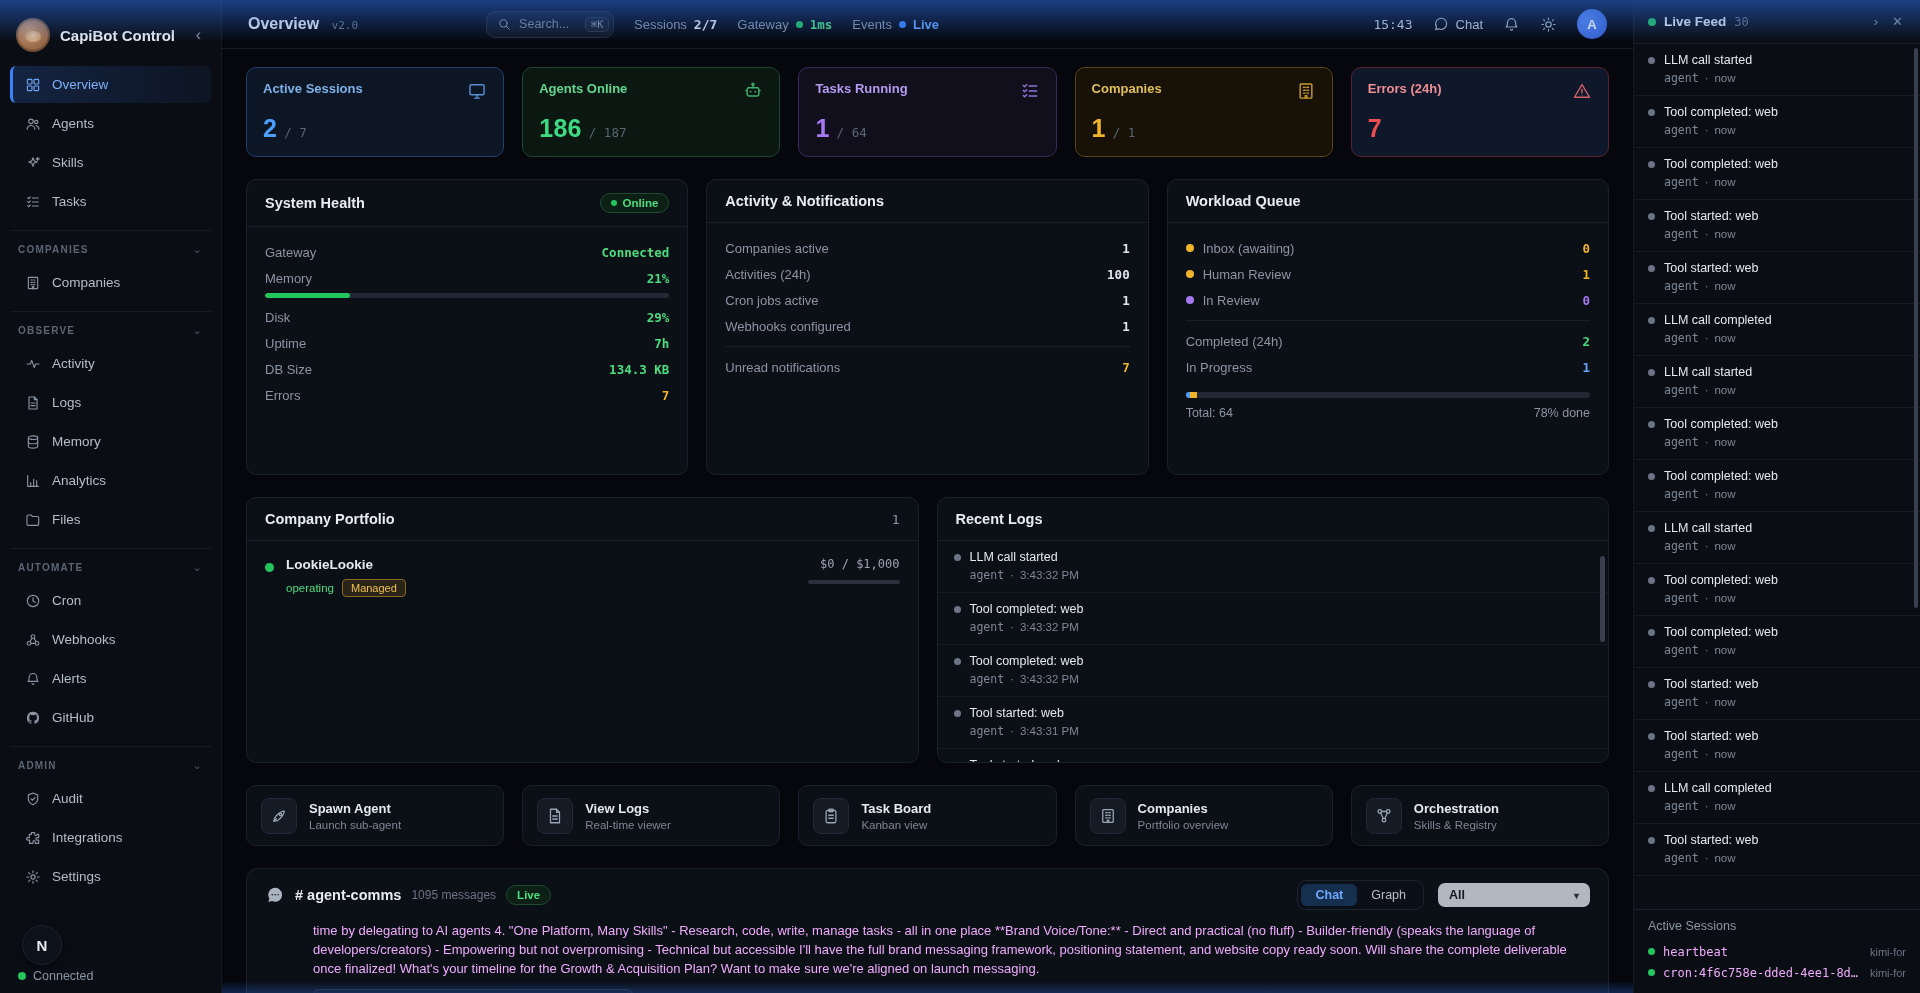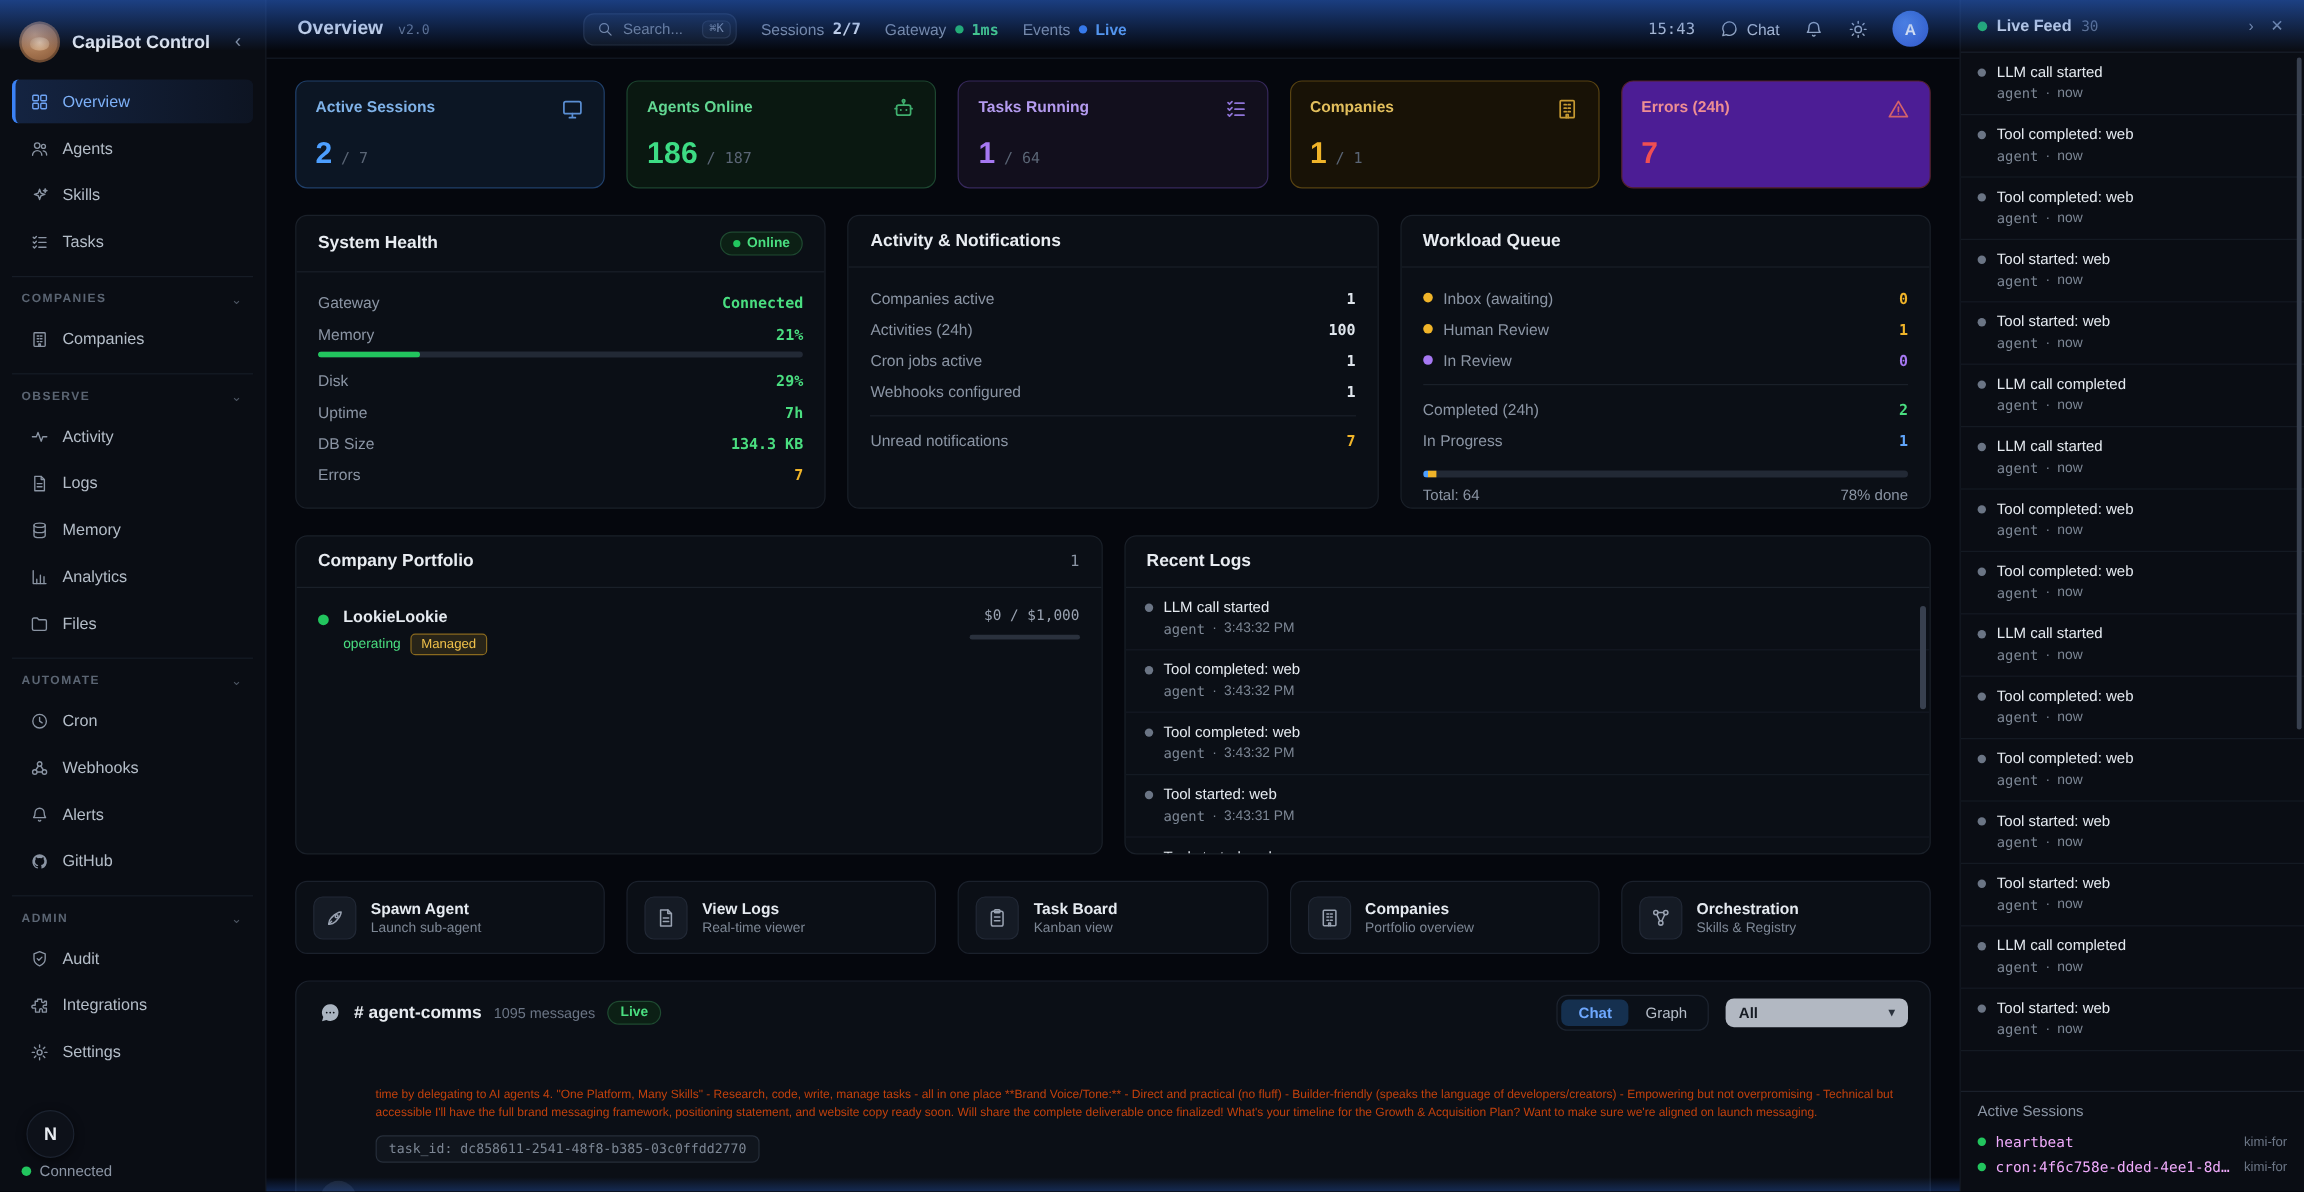--- a/index.html
+++ b/index.html
@@ -79,32 +79,32 @@
     display:flex; flex-direction:column; justify-content:space-between; }
   .sc-top { display:flex; justify-content:space-between; align-items:flex-start; }
   .sc-label { font-size:13px; font-weight:600; }
   .sc-val { display:flex; align-items:baseline; gap:7px; }
   .sc-val .num { font-size:25px; font-weight:800; letter-spacing:.3px; }
   .sc-val .den { font-size:12.5px; color:#5a6575; font-family:"DejaVu Sans Mono", monospace; }
   .stat-card.blue { background:#0c1624; border-color:#20406b; } .blue .sc-label{color:#7fb2e8} .blue .num{color:#4d9fff} .blue .sc-icon{color:#5b8fd4}
   .stat-card.green { background:#0a1811; border-color:#1d4630; } .green .sc-label{color:#62d792} .green .num{color:#3ddc84} .green .sc-icon{color:#3fae6e}
   .stat-card.purple { background:#120f1d; border-color:#37295c; } .purple .sc-label{color:#b49bef} .purple .num{color:#a678f2} .purple .sc-icon{color:#8f74d8}
   .stat-card.amber { background:#181206; border-color:#584312; } .amber .sc-label{color:#e2bf5d} .amber .num{color:#f0b429} .amber .sc-icon{color:#c69a32}
-  .stat-card.red { background:#4c1d95; border-color:#54222c; } .red .sc-label{color:#ee8e93} .red .num{color:#f04f52} .red .sc-icon{color:#d2626a}
+  .stat-card.red { background:#0f172a; border-color:#54222c; } .red .sc-label{color:#ee8e93} .red .num{color:#f04f52} .red .sc-icon{color:#d2626a}
 
   
   .panel { background:#0b0f16; border:1px solid #1a2029; border-radius:10px; overflow:hidden; }
   .panel-head { display:flex; align-items:center; justify-content:space-between; padding:13px 18px;
     border-bottom:1px solid #1a2029; }
   .panel-title { font-size:14.5px; font-weight:700; }
   .pill { display:inline-flex; align-items:center; gap:6px; border:1px solid #1f4a31; background:#0c2015;
     color:#4ade80; font-size:11.5px; font-weight:600; border-radius:999px; padding:3px 10px; }
   .pill .dot { width:6px; height:6px; background:#22c55e; }
   .panels3 { display:grid; grid-template-columns:1fr 1fr 1fr; gap:18px; flex:none; }
-  .panels3 .panel { height:245px; }
+  .panels3 .panel { height:296px; }
   .panel-body { padding:12px 18px; }
   .kv-line { display:flex; justify-content:space-between; align-items:center; padding:5.5px 0; }
   .kv-line .k { color:#8b95a4; font-size:13px; display:flex; align-items:center; gap:9px; }
   .kv-line .v { font-size:12.5px; font-weight:700; font-family:"DejaVu Sans Mono", monospace; }
   .vc-green{color:#4ade80} .vc-amber{color:#f0b429} .vc-blue{color:#60a5fa} .vc-purple{color:#a678f2} .vc-white{color:#dfe5ec}
   .bar { height:5px; background:#222935; border-radius:3px; margin:2px 0 6px 0; overflow:hidden; }
   .bar .fill { height:100%; background:#22c55e; border-radius:3px; }
   .kv-divider { border-top:1px solid #1a2029; margin:7px 0; }
   .wq-bar { height:6px; background:#222935; border-radius:3px; margin:12px 0 8px 0; display:flex; overflow:hidden; }
   .wq-bar span { height:100%; }
@@ -150,21 +150,21 @@
   .chat-count { font-size:12px; color:#6b7585; }
   .chat-head-right { margin-left:auto; display:flex; align-items:center; gap:14px; }
   .seg { display:flex; background:#0b1018; border:1px solid #1d2430; border-radius:9px; padding:3px; }
   .seg-btn { font-size:12.5px; padding:4px 14px; border-radius:6px; color:#b6bec9; cursor:pointer; }
   .seg-btn.active { background:#15304f; color:#6ea8fe; font-weight:600; }
   .select { display:flex; align-items:center; justify-content:space-between; width:152px; background:#b2b8c2;
     color:#161b23; font-size:12.5px; font-weight:600; border-radius:7px; padding:5px 11px; cursor:pointer; }
   .select .chev { font-size:10px; color:#2a313c; }
   .chat-body { padding:2px 20px; }
   .msg-indent { margin-left:46px; }
-  .msg-text { font-size:10px; line-height:1.48; color:#c2410c;margin-top:36px; }
+  .msg-text { font-size:13px; line-height:1.48; color:#f0abfc; }
   .task-chip { display:inline-block; margin-top:10px; font-size:11px; color:#7d8795; background:#10151d;
     border:1px solid #262e3a; border-radius:6px; padding:4px 10px; font-family:"DejaVu Sans Mono", monospace; }
   .author-row { display:flex; align-items:center; gap:12px; margin-top:15px; }
   .author-avatar { width:30px; height:30px; border-radius:50%; background:#1c232e; color:#aab4c0;
     display:flex; align-items:center; justify-content:center; font-size:13px; font-weight:700; }
   .author-name { font-size:13px; font-weight:700; color:#e5eaf0; }
   .author-time { font-size:11.5px; color:#5f6a79; }
 
   
   .feed { width:287px; height:100%; background:#0a0d14; border-left:1px solid #141a24; display:flex;

